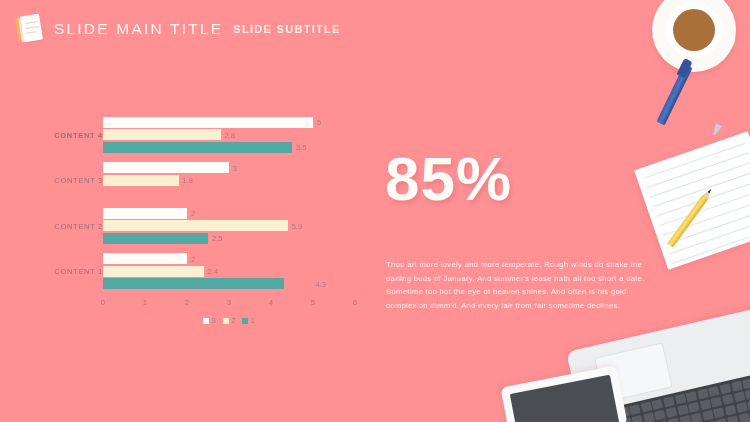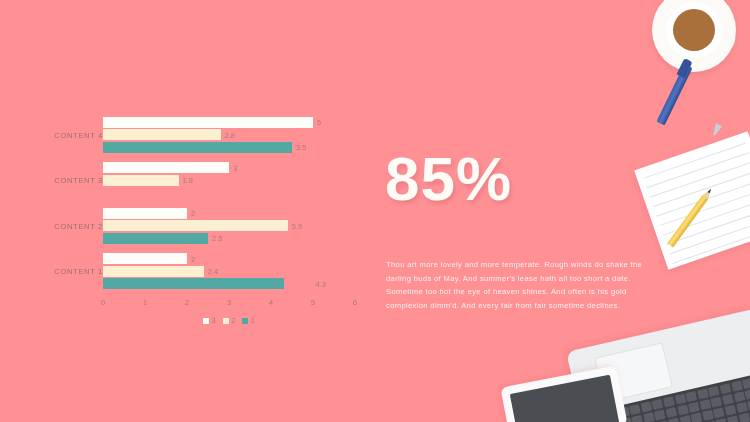--- a/index.html
+++ b/index.html
@@ -313,24 +313,36 @@
     width: 102px; height: 52px;
     background: #4A4D52;
     border-radius: 2px;
   }
 </style>
 </head>
 <body>
 
 <div id="slide">
 
+  <div id="header">
+    <div class="note-icon">
+      <div class="pencil"></div>
+      <div class="pad2"></div>
+      <div class="pad"></div>
+      <div class="line" style="left:7px;  top:8px;  width:13px;"></div>
+      <div class="line" style="left:7.7px;top:13px; width:13px;"></div>
+      <div class="line" style="left:8.4px;top:18px; width:10px;"></div>
+    </div>
+    <div id="title-main">SLIDE MAIN TITLE</div>
+    <div id="title-sub">SLIDE SUBTITLE</div>
+  </div>
 
   <div id="chart">
     <div id="cat-axis">
-        <div class="cat-label" style="top: 22.75px;">CONTENT 4</div>
+        <div class="cat-label" style="top: 22.75px; font-weight: bold;">CONTENT 4</div>
         <div class="cat-label" style="top: 68.25px;">CONTENT 3</div>
         <div class="cat-label" style="top: 113.75px;">CONTENT 2</div>
         <div class="cat-label" style="top: 159.25px;">CONTENT 1</div>
       </div>
     <div id="plot">
         <div class="group" style="top: 4.75px; height: 36px;">
           <div class="bar-row" style="top: 0px; width: 252px;">
             <div class="bar" style="width: 210px; background: rgb(255, 253, 248);"></div>
             <span class="bar-val" style="left: 210px;">5</span>
           </div>
@@ -401,21 +413,21 @@
           <span class="leg-tx">2</span>
         </div>
         <div class="leg-item">
           <span class="leg-sw" style="background: rgb(82, 169, 163);"></span>
           <span class="leg-tx">1</span>
         </div>
       </div>
   </div>
 
   <div id="pct">85%</div>
-  <div id="body-text">Thou art more lovely and more temperate. Rough winds do shake the darling buds of May. And summer's lease hath all too short a date. Sometime too hot the eye of heaven shines. And often is his gold complexion dimm'd. And every fair from fair sometime declines.</div>
+  <div id="body-text">Thou art more lovely and more temperate. Rough winds do shake the darling buds of January. And summer's lease hath all too short a date. Sometime too hot the eye of heaven shines. And often is his gold complexion dimm'd. And every fair from fair sometime declines.</div>
 
   <div class="deco" id="coffee">
     <div class="handle"></div>
     <div class="saucer"></div>
     <div class="cup"></div>
     <div class="liquid"></div>
   </div>
 
   <div class="deco" id="pen">
     <div class="body"></div>

